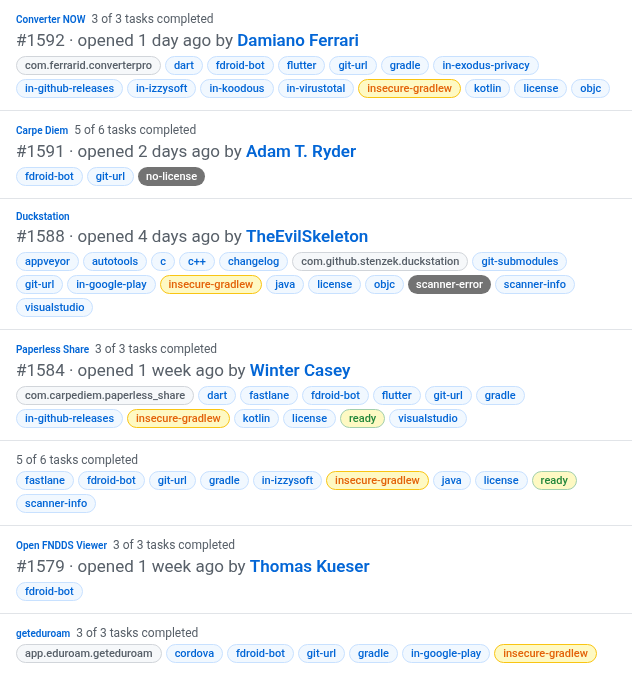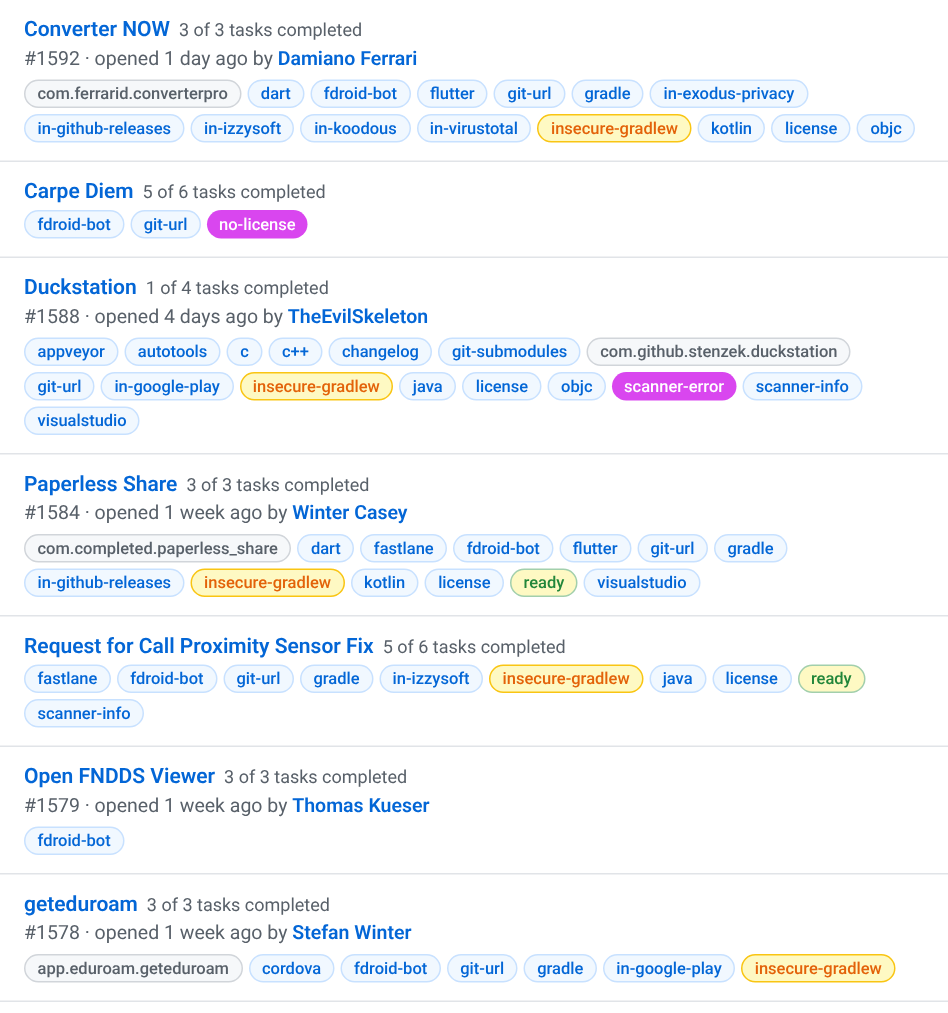--- a/index.html
+++ b/index.html
@@ -16,30 +16,30 @@
     }
     .issue-header {
       display: flex;
       align-items: baseline;
       gap: 6px;
       margin-bottom: 4px;
       flex-wrap: wrap;
     }
     .issue-title {
       font-weight: 600;
-      font-size: 14px;
+      font-size: 10px;
       color: #0366d6;
       cursor: pointer;
     }
     .task-count {
       font-size: 12px;
       color: #586069;
     }
     .issue-meta {
-      font-size: 13px;
+      font-size: 17px;
       color: #586069;
       margin-bottom: 6px;
     }
     .issue-meta a {
       color: #0366d6;
       text-decoration: none;
       font-weight: 600;
     }
     .tags {
       display: flex;
@@ -58,21 +58,21 @@
       color: #0366d6;
       border: 1px solid #c8e1ff;
       white-space: nowrap;
     }
     .tag.green {
       background: #fef9c3;
       color: #22863a;
       border-color: #a2cfac;
     }
     .tag.red {
-      background: #d946ef;
+      background: #737373;
       color: #fff;
       border: none;
     }
     .tag.orange {
       background: #fef9c3;
       color: #e36209;
       border-color: #f9c513;
     }
     .tag.light-blue {
       background: #f1f8ff;
@@ -112,76 +112,75 @@
         <span class="tag light-blue">kotlin</span>
         <span class="tag light-blue">license</span>
         <span class="tag light-blue">objc</span>
       </div>
     </div>
     <div class="issue-item">
       <div class="issue-header">
         <span class="issue-title">Carpe Diem</span>
         <span class="task-count">5 of 6 tasks completed</span>
       </div>
+      <div class="issue-meta">#1591 · opened 2 days ago by <a>Adam T. Ryder</a></div>
       <div class="tags">
         <span class="tag light-blue">fdroid-bot</span>
         <span class="tag light-blue">git-url</span>
         <span class="tag red">no-license</span>
       </div>
     </div>
     <div class="issue-item">
       <div class="issue-header">
         <span class="issue-title">Duckstation</span>
-        <span class="task-count">1 of 4 tasks completed</span>
       </div>
       <div class="issue-meta">#1588 · opened 4 days ago by <a>TheEvilSkeleton</a></div>
       <div class="tags">
         <span class="tag light-blue">appveyor</span>
         <span class="tag light-blue">autotools</span>
         <span class="tag light-blue">c</span>
         <span class="tag light-blue">c++</span>
         <span class="tag light-blue">changelog</span>
+        <span class="tag gray">com.github.stenzek.duckstation</span>
         <span class="tag light-blue">git-submodules</span>
-        <span class="tag gray">com.github.stenzek.duckstation</span>
         <span class="tag light-blue">git-url</span>
         <span class="tag light-blue">in-google-play</span>
         <span class="tag orange">insecure-gradlew</span>
         <span class="tag light-blue">java</span>
         <span class="tag light-blue">license</span>
         <span class="tag light-blue">objc</span>
         <span class="tag red">scanner-error</span>
         <span class="tag light-blue">scanner-info</span>
         <span class="tag light-blue">visualstudio</span>
       </div>
     </div>
     <div class="issue-item">
       <div class="issue-header">
         <span class="issue-title">Paperless Share</span>
         <span class="task-count">3 of 3 tasks completed</span>
       </div>
       <div class="issue-meta">#1584 · opened 1 week ago by <a>Winter Casey</a></div>
       <div class="tags">
-        <span class="tag gray">com.completed.paperless_share</span>
+        <span class="tag gray">com.carpediem.paperless_share</span>
         <span class="tag light-blue">dart</span>
         <span class="tag light-blue">fastlane</span>
         <span class="tag light-blue">fdroid-bot</span>
         <span class="tag light-blue">flutter</span>
         <span class="tag light-blue">git-url</span>
         <span class="tag light-blue">gradle</span>
         <span class="tag light-blue">in-github-releases</span>
         <span class="tag orange">insecure-gradlew</span>
         <span class="tag light-blue">kotlin</span>
         <span class="tag light-blue">license</span>
         <span class="tag green">ready</span>
         <span class="tag light-blue">visualstudio</span>
       </div>
     </div>
     <div class="issue-item">
       <div class="issue-header">
-        <span class="issue-title">Request for Call Proximity Sensor Fix</span>
         <span class="task-count">5 of 6 tasks completed</span>
       </div>
       <div class="tags">
         <span class="tag light-blue">fastlane</span>
         <span class="tag light-blue">fdroid-bot</span>
         <span class="tag light-blue">git-url</span>
         <span class="tag light-blue">gradle</span>
         <span class="tag light-blue">in-izzysoft</span>
         <span class="tag orange">insecure-gradlew</span>
         <span class="tag light-blue">java</span>
@@ -198,21 +197,20 @@
       <div class="issue-meta">#1579 · opened 1 week ago by <a>Thomas Kueser</a></div>
       <div class="tags">
         <span class="tag light-blue">fdroid-bot</span>
       </div>
     </div>
     <div class="issue-item">
       <div class="issue-header">
         <span class="issue-title">geteduroam</span>
         <span class="task-count">3 of 3 tasks completed</span>
       </div>
-      <div class="issue-meta">#1578 · opened 1 week ago by <a>Stefan Winter</a></div>
       <div class="tags">
         <span class="tag gray">app.eduroam.geteduroam</span>
         <span class="tag light-blue">cordova</span>
         <span class="tag light-blue">fdroid-bot</span>
         <span class="tag light-blue">git-url</span>
         <span class="tag light-blue">gradle</span>
         <span class="tag light-blue">in-google-play</span>
         <span class="tag orange">insecure-gradlew</span>
       </div>
     </div>

